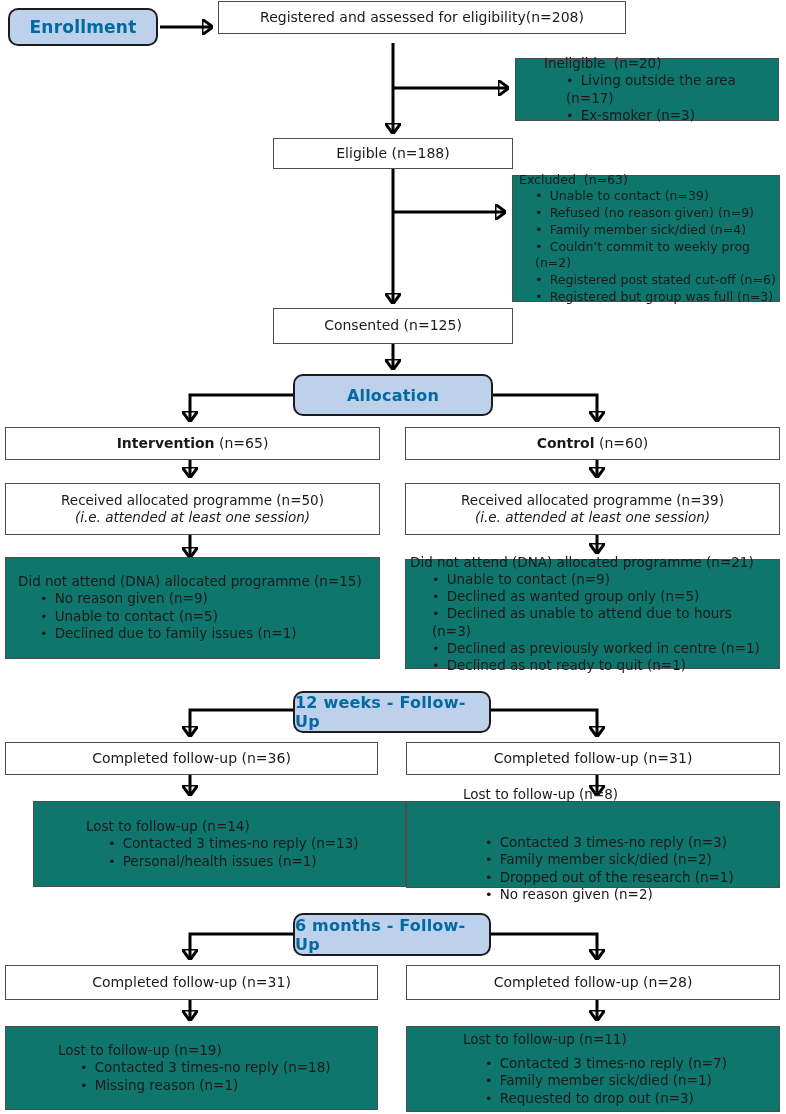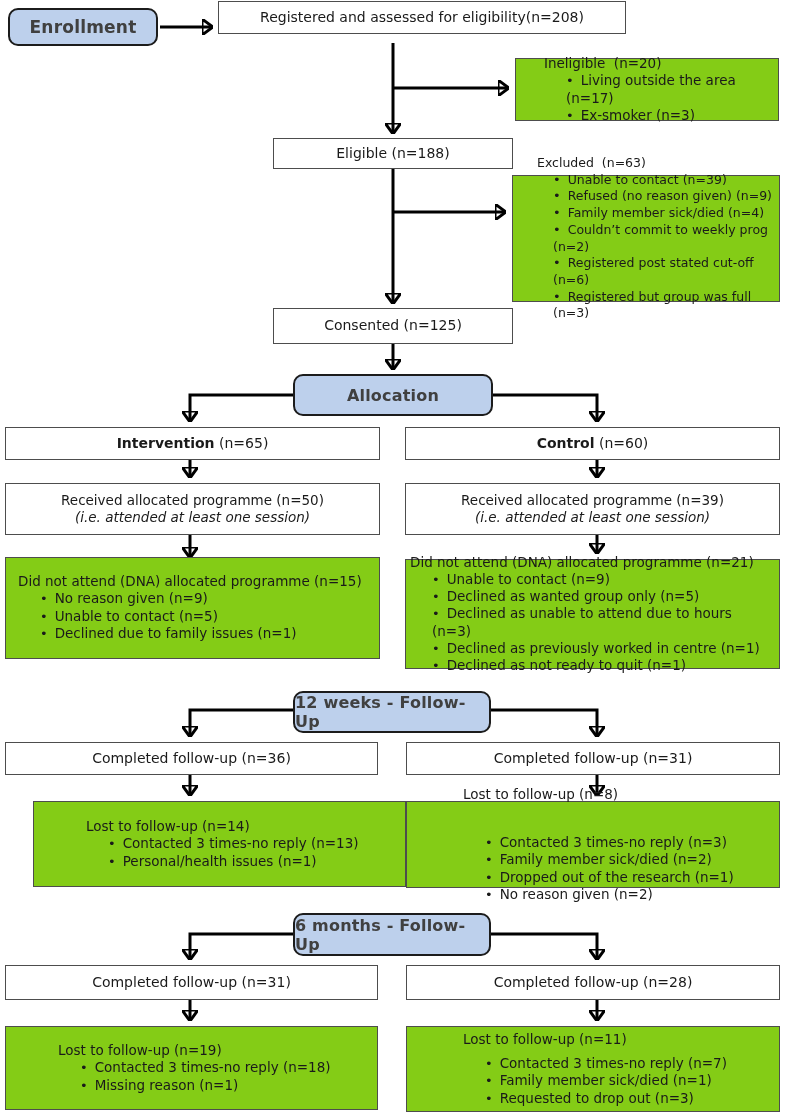--- a/index.html
+++ b/index.html
@@ -7,42 +7,42 @@
     position:relative;width:786px;height:1114px;background:#ffffff;
     font-family:"DejaVu Sans","Liberation Sans",sans-serif;color:#1a1a1a;
     overflow:hidden;
   }
   svg.connectors{position:absolute;left:0;top:0;width:786px;height:1114px;}
   svg.connectors path{stroke:#000;stroke-width:3;fill:none;}
 
   .band{
     position:absolute;display:flex;align-items:center;justify-content:center;
     background:#bdd0ec;border:2px solid #1c1c1c;border-radius:10px;
-    color:#404040;font-weight:bold;font-size:16px;letter-spacing:.2px;
+    color:#0369a1;font-weight:bold;font-size:16px;letter-spacing:.2px;
     box-sizing:border-box;
   }
   .cbox{
     position:absolute;display:flex;flex-direction:column;align-items:center;justify-content:center;
     background:#fff;border:1.5px solid #4d4d4d;box-sizing:border-box;
     font-size:14px;text-align:center;line-height:1.25;
   }
   .cbox .sub{font-style:italic;}
   .lbox{
     position:absolute;display:flex;flex-direction:column;justify-content:center;
-    background:#84cc16;border:1.5px solid #4d4d4d;box-sizing:border-box;
+    background:#0f766e;border:1.5px solid #4d4d4d;box-sizing:border-box;
     font-size:13.5px;line-height:1.26;text-align:left;
   }
   .lbox .lbox-title{white-space:pre-wrap;}
   .lbox ul{margin:0;padding:0;list-style:none;}
   .lbox li{padding-left:22px;}
   .lbox li::before{content:"\2022";margin-right:7px;font-size:13px;}
   .lbox.small{font-size:12.5px;line-height:1.3;}
   .lbox.small li{padding-left:16px;}
   .p28{padding-left:28px;padding-right:4px;}
-  .p6{padding-left:24px;padding-right:2px;}
+  .p6{padding-left:6px;padding-right:2px;}
   .p12{padding-left:12px;padding-right:2px;}
   .p4{padding-left:4px;padding-right:10px;}
   .p52{padding-left:52px;padding-right:4px;}
   .p56{padding-left:56px;padding-right:4px;}
   .bold{font-weight:bold;}
 </style>
 </head>
 <body>
 
 <div class="canvas">

